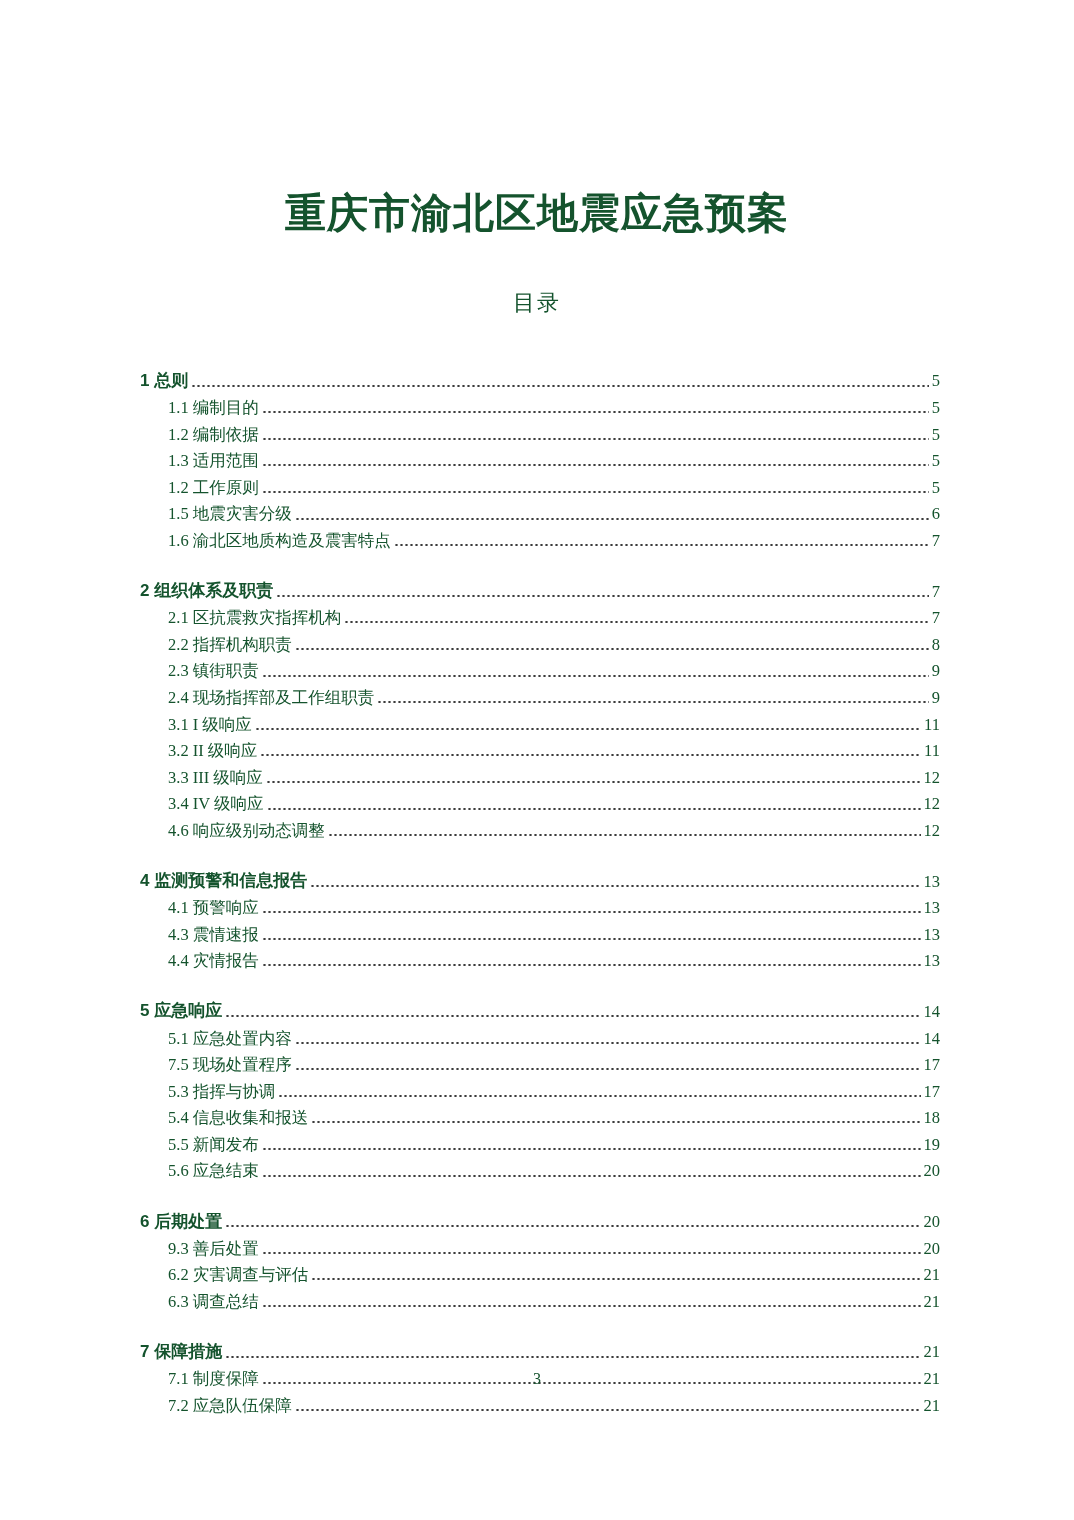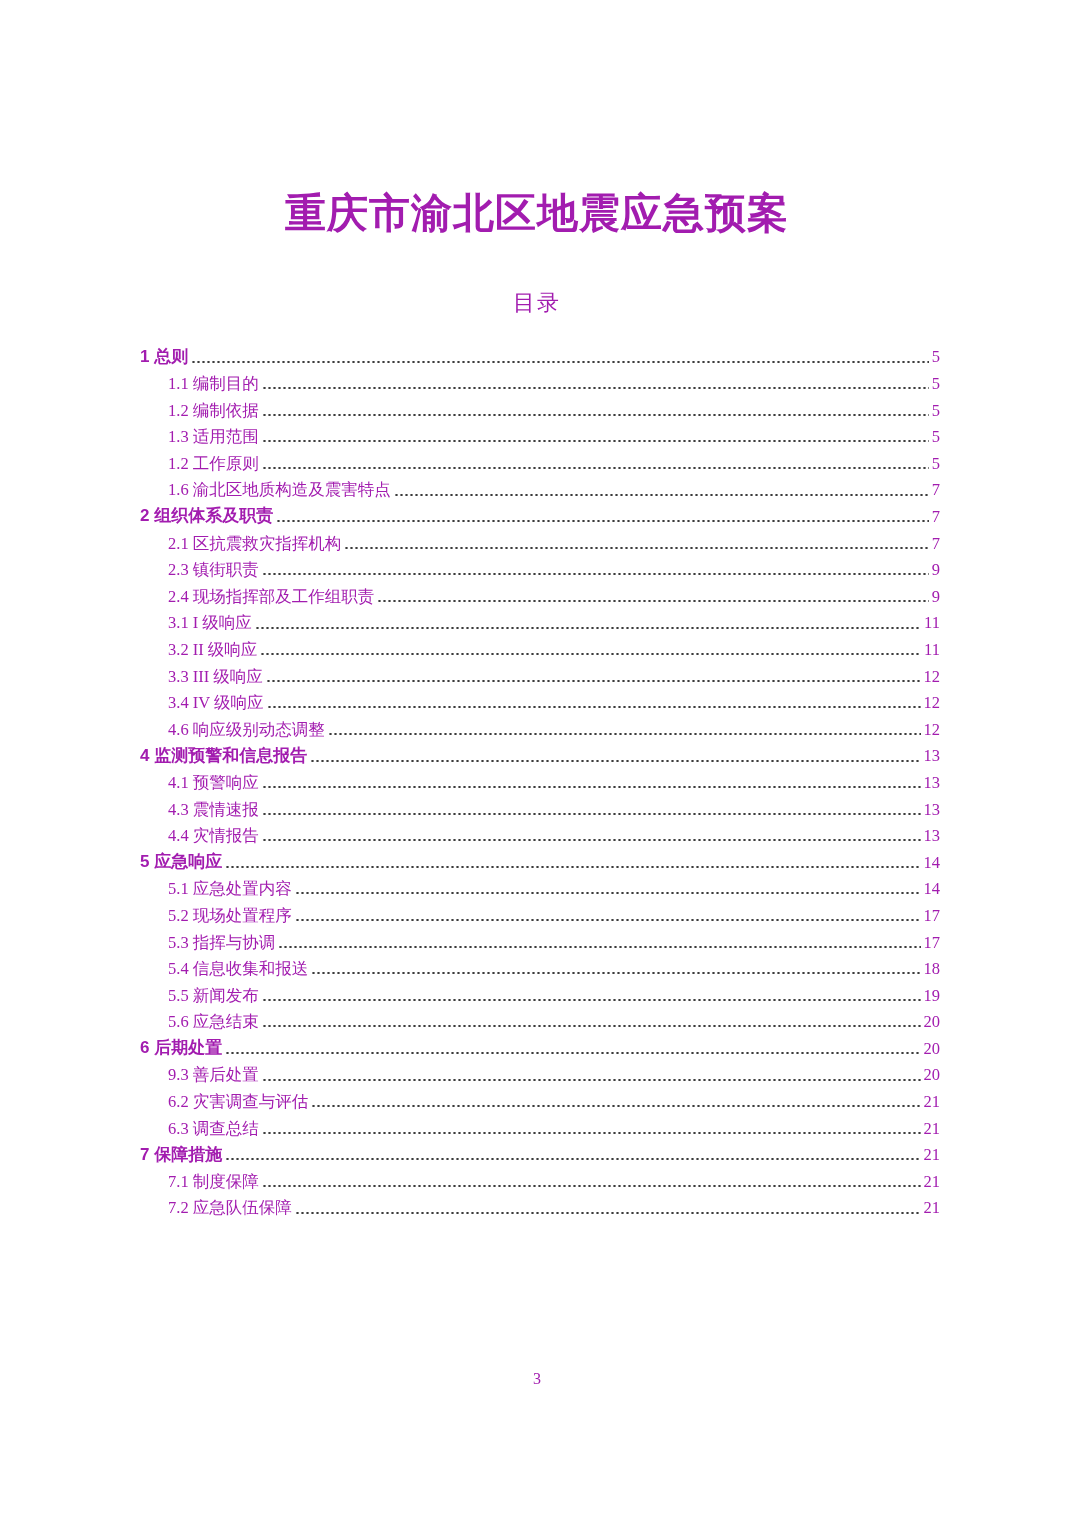--- a/index.html
+++ b/index.html
@@ -5,21 +5,21 @@
   html, body {
     margin: 0;
     padding: 0;
     background: #ffffff;
   }
   .page {
     position: relative;
     width: 1074px;
     height: 1520px;
     background: #ffffff;
-    color: #a21caf;
+    color: #14532d;
     font-family: "Liberation Serif", serif;
     overflow: hidden;
   }
   .doc-title {
     position: absolute;
     top: 186px;
     left: 0;
     width: 100%;
     margin: 0;
     text-align: center;
@@ -47,20 +47,21 @@
     display: flex;
     align-items: flex-end;
     height: 26.6px;
     font-size: 16.5px;
     line-height: 1.1;
   }
   .toc-row.level-1 {
     font-family: "Liberation Sans", sans-serif;
     font-weight: 700;
     font-size: 17px;
+    margin-top: 24px;
   }
   .toc-row.level-2 .toc-label {
     padding-left: 28px;
     text-align: center;
   }
   .toc-label {
     white-space: nowrap;
   }
   .toc-leader {
     flex: 1 1 auto;
@@ -112,35 +113,45 @@
         <span class="toc-label">1.3 适用范围</span>
         <span class="toc-leader"></span>
         <span class="toc-page">5</span>
       </div>
       <div class="toc-row level-2">
         <span class="toc-label">1.2 工作原则</span>
         <span class="toc-leader"></span>
         <span class="toc-page">5</span>
       </div>
       <div class="toc-row level-2">
+        <span class="toc-label">1.5 地震灾害分级</span>
+        <span class="toc-leader"></span>
+        <span class="toc-page">6</span>
+      </div>
+      <div class="toc-row level-2">
         <span class="toc-label">1.6 渝北区地质构造及震害特点</span>
         <span class="toc-leader"></span>
         <span class="toc-page">7</span>
       </div>
       <div class="toc-row level-1">
         <span class="toc-label">2 组织体系及职责</span>
         <span class="toc-leader"></span>
         <span class="toc-page">7</span>
       </div>
       <div class="toc-row level-2">
         <span class="toc-label">2.1 区抗震救灾指挥机构</span>
         <span class="toc-leader"></span>
         <span class="toc-page">7</span>
       </div>
       <div class="toc-row level-2">
+        <span class="toc-label">2.2 指挥机构职责</span>
+        <span class="toc-leader"></span>
+        <span class="toc-page">8</span>
+      </div>
+      <div class="toc-row level-2">
         <span class="toc-label">2.3 镇街职责</span>
         <span class="toc-leader"></span>
         <span class="toc-page">9</span>
       </div>
       <div class="toc-row level-2">
         <span class="toc-label">2.4 现场指挥部及工作组职责</span>
         <span class="toc-leader"></span>
         <span class="toc-page">9</span>
       </div>
       <div class="toc-row level-2">
@@ -192,21 +203,21 @@
         <span class="toc-label">5 应急响应</span>
         <span class="toc-leader"></span>
         <span class="toc-page">14</span>
       </div>
       <div class="toc-row level-2">
         <span class="toc-label">5.1 应急处置内容</span>
         <span class="toc-leader"></span>
         <span class="toc-page">14</span>
       </div>
       <div class="toc-row level-2">
-        <span class="toc-label">5.2 现场处置程序</span>
+        <span class="toc-label">7.5 现场处置程序</span>
         <span class="toc-leader"></span>
         <span class="toc-page">17</span>
       </div>
       <div class="toc-row level-2">
         <span class="toc-label">5.3 指挥与协调</span>
         <span class="toc-leader"></span>
         <span class="toc-page">17</span>
       </div>
       <div class="toc-row level-2">
         <span class="toc-label">5.4 信息收集和报送</span>

